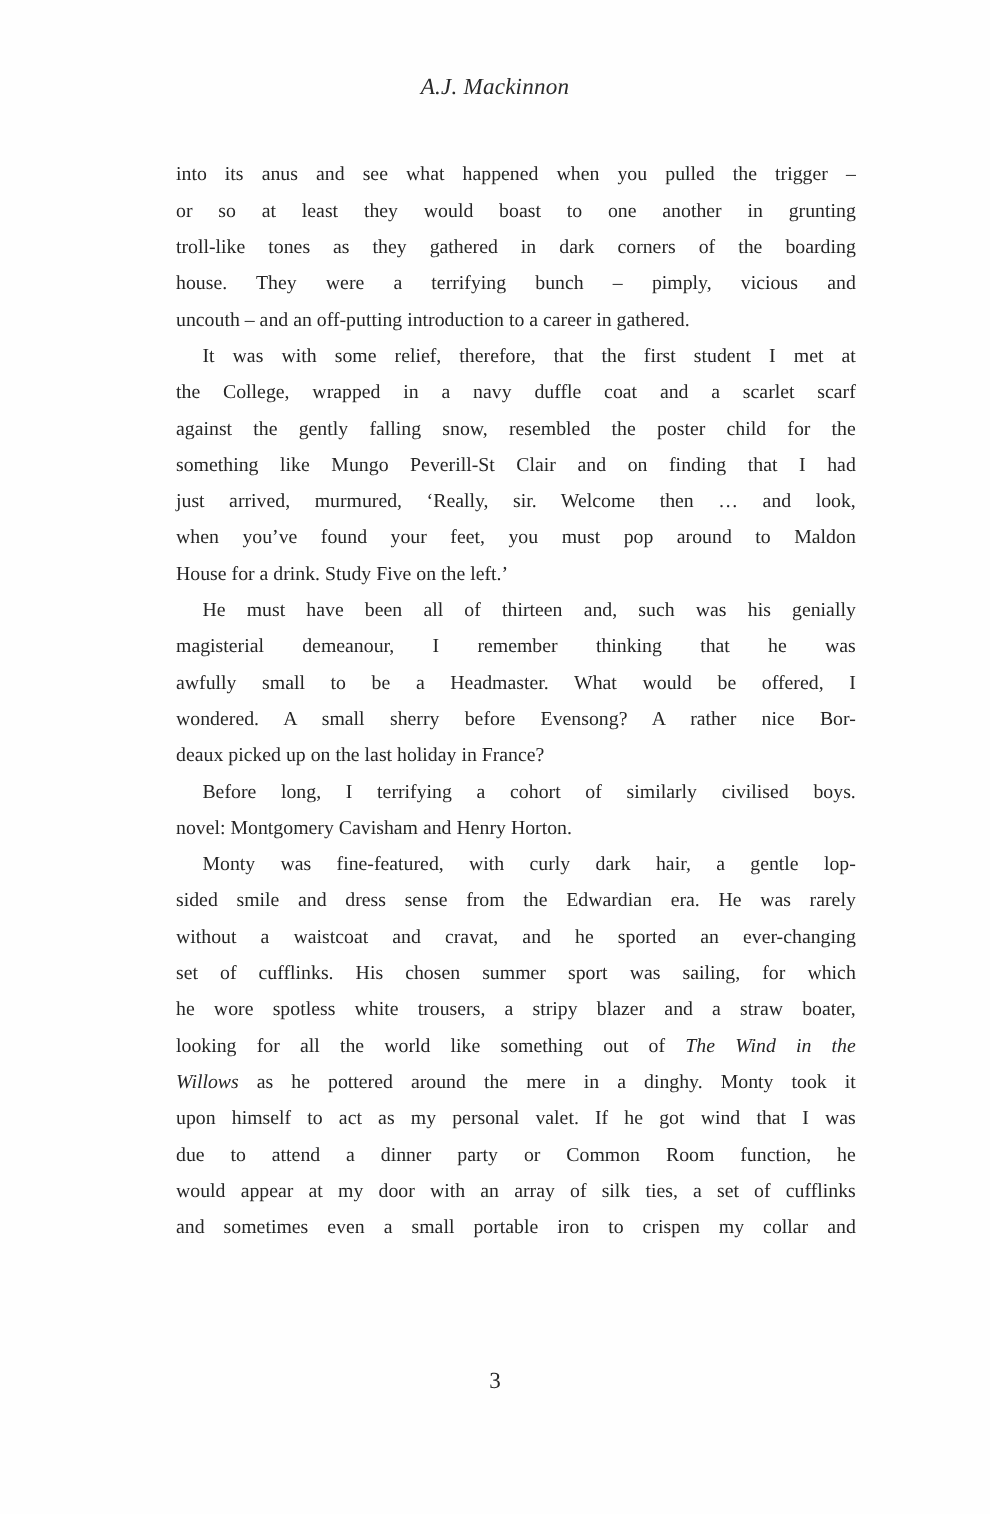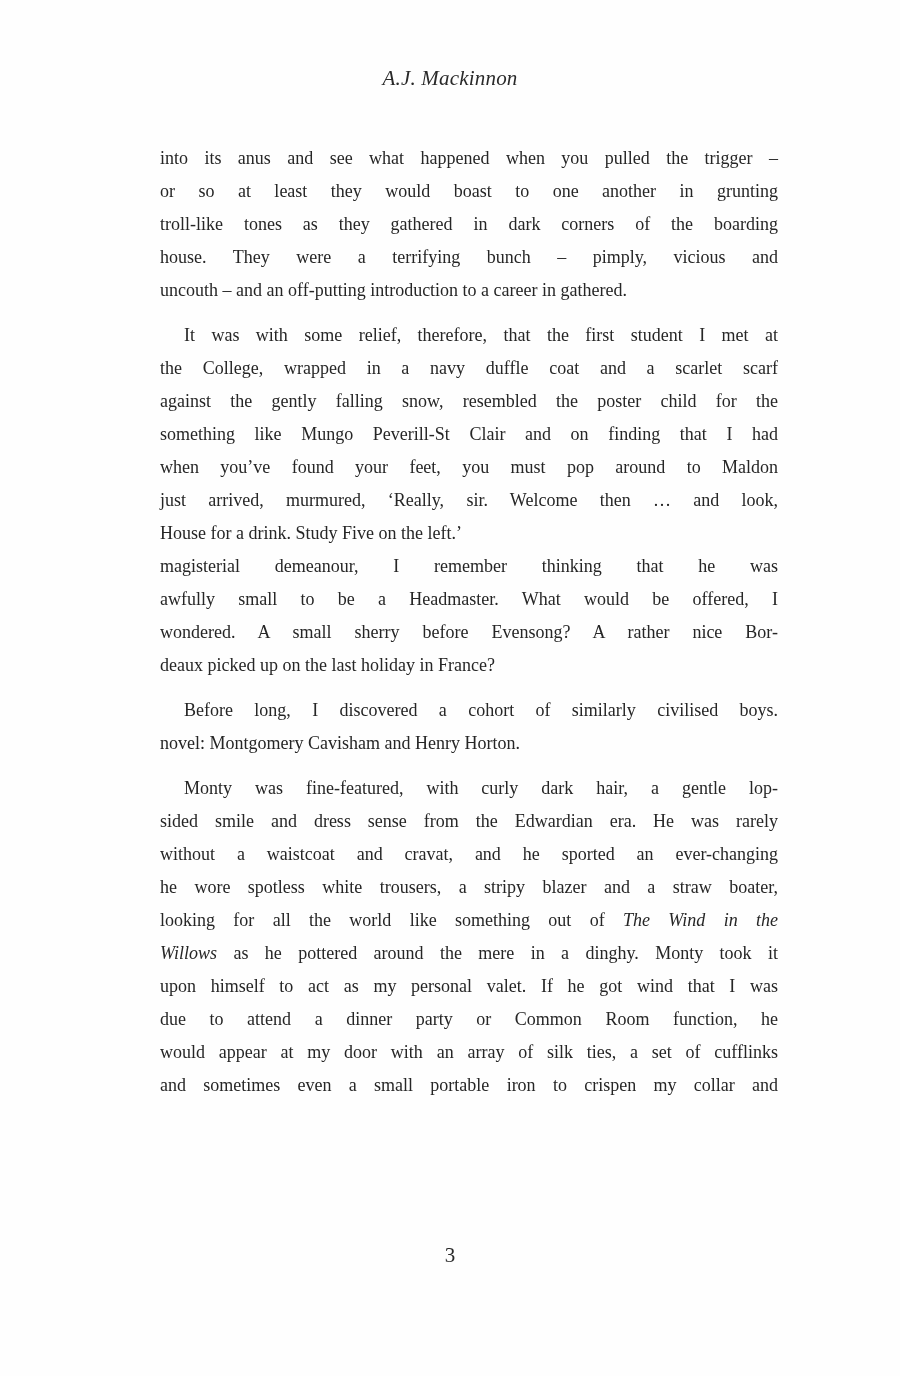--- a/index.html
+++ b/index.html
@@ -13,21 +13,21 @@
   .body-text {
     position: absolute; left: 160px; width: 618px; top: 142px;
     font-family: "Liberation Serif", "DejaVu Serif", serif;
     font-size: 18px; line-height: 33px; color: #262626;
   }
   .line {
     display: block; height: 33px; white-space: nowrap;
     text-align: justify; text-align-last: justify;
   }
   .line.last { text-align-last: left; }
-  .line.indent { padding-left: 24px; margin-top: 12px; }
+  .line.indent { padding-left: 24px; }
   .ital { font-style: italic; }
   .folio {
     position: absolute; left: 0; width: 900px; top: 1243px; text-align: center;
     font-family: "Liberation Serif", "DejaVu Serif", serif; font-size: 21px; color: #2a2a2a;
   }
 </style>
 </head>
 <body>
 
 <div class="page">
@@ -41,41 +41,43 @@
       <span class="line">troll-like tones as they gathered in dark corners of the boarding</span>
       <span class="line">house. They were a terrifying bunch – pimply, vicious and</span>
       <span class="line last">uncouth – and an off-putting introduction to a career in gathered.</span>
     </div>
 
     <div>
       <span class="line indent">It was with some relief, therefore, that the first student I met at</span>
       <span class="line">the College, wrapped in a navy duffle coat and a scarlet scarf</span>
       <span class="line">against the gently falling snow, resembled the poster child for the</span>
       <span class="line">something like Mungo Peverill-St Clair and on finding that I had</span>
+      <span class="line">just arrived, murmured, ‘Really, sir. Welcome then … and look,</span>
       <span class="line">when you’ve found your feet, you must pop around to Maldon</span>
-      <span class="line">just arrived, murmured, ‘Really, sir. Welcome then … and look,</span>
       <span class="line last">House for a drink. Study Five on the left.’</span>
     </div>
 
     <div>
+      <span class="line indent">He must have been all of thirteen and, such was his genially</span>
       <span class="line">magisterial demeanour, I remember thinking that he was</span>
       <span class="line">awfully small to be a Headmaster. What would be offered, I</span>
       <span class="line">wondered. A small sherry before Evensong? A rather nice Bor-</span>
       <span class="line last">deaux picked up on the last holiday in France?</span>
     </div>
 
     <div>
-      <span class="line indent">Before long, I discovered a cohort of similarly civilised boys.</span>
+      <span class="line indent">Before long, I terrifying a cohort of similarly civilised boys.</span>
       <span class="line last">novel: Montgomery Cavisham and Henry Horton.</span>
     </div>
 
     <div>
       <span class="line indent">Monty was fine-featured, with curly dark hair, a gentle lop-</span>
       <span class="line">sided smile and dress sense from the Edwardian era. He was rarely</span>
       <span class="line">without a waistcoat and cravat, and he sported an ever-changing</span>
+      <span class="line">set of cufflinks. His chosen summer sport was sailing, for which</span>
       <span class="line">he wore spotless white trousers, a stripy blazer and a straw boater,</span>
       <span class="line"><span>looking for all the world like something out of </span><span class="ital">The Wind in the</span></span>
       <span class="line"><span class="ital">Willows</span><span> as he pottered around the mere in a dinghy. Monty took it</span></span>
       <span class="line">upon himself to act as my personal valet. If he got wind that I was</span>
       <span class="line">due to attend a dinner party or Common Room function, he</span>
       <span class="line">would appear at my door with an array of silk ties, a set of cufflinks</span>
       <span class="line">and sometimes even a small portable iron to crispen my collar and</span>
     </div>
   </div>
 

